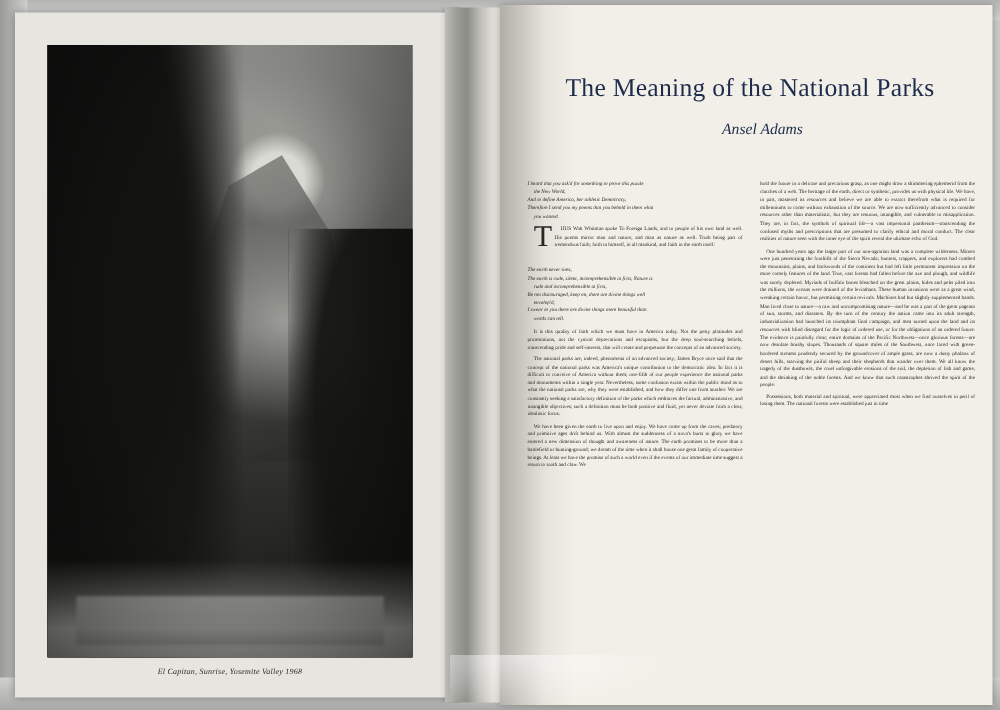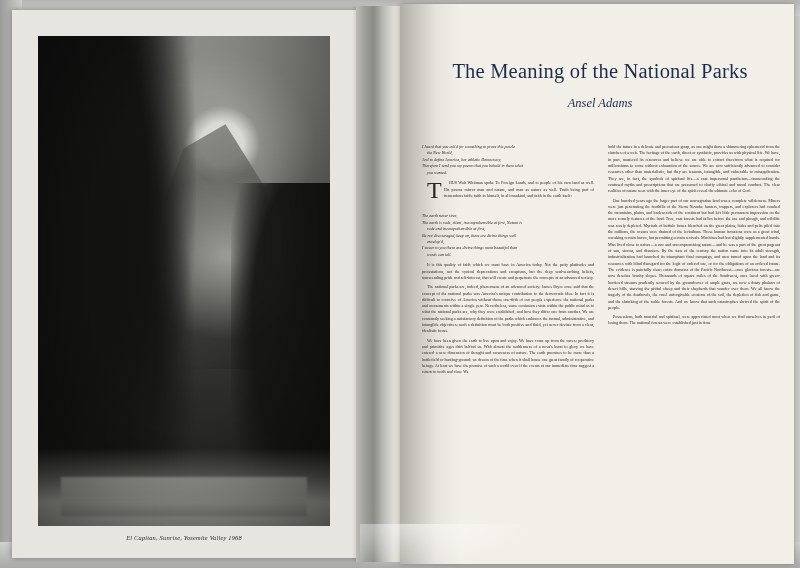--- a/index.html
+++ b/index.html
@@ -175,21 +175,21 @@
     top: 56px;
     width: 356px;
     text-align: center;
     font-family: "Liberation Serif", serif;
     font-size: 20.5px;
     color: #1d2c4a;
     letter-spacing: 0.2px;
   }
   .article-author {
     position: absolute;
-    left: 22px;
+    left: 32px;
     top: 92px;
     width: 356px;
     text-align: center;
     font-family: "Liberation Serif", serif;
     font-style: italic;
     font-size: 12.5px;
     color: #1d2c4a;
   }
 
   .cols {

